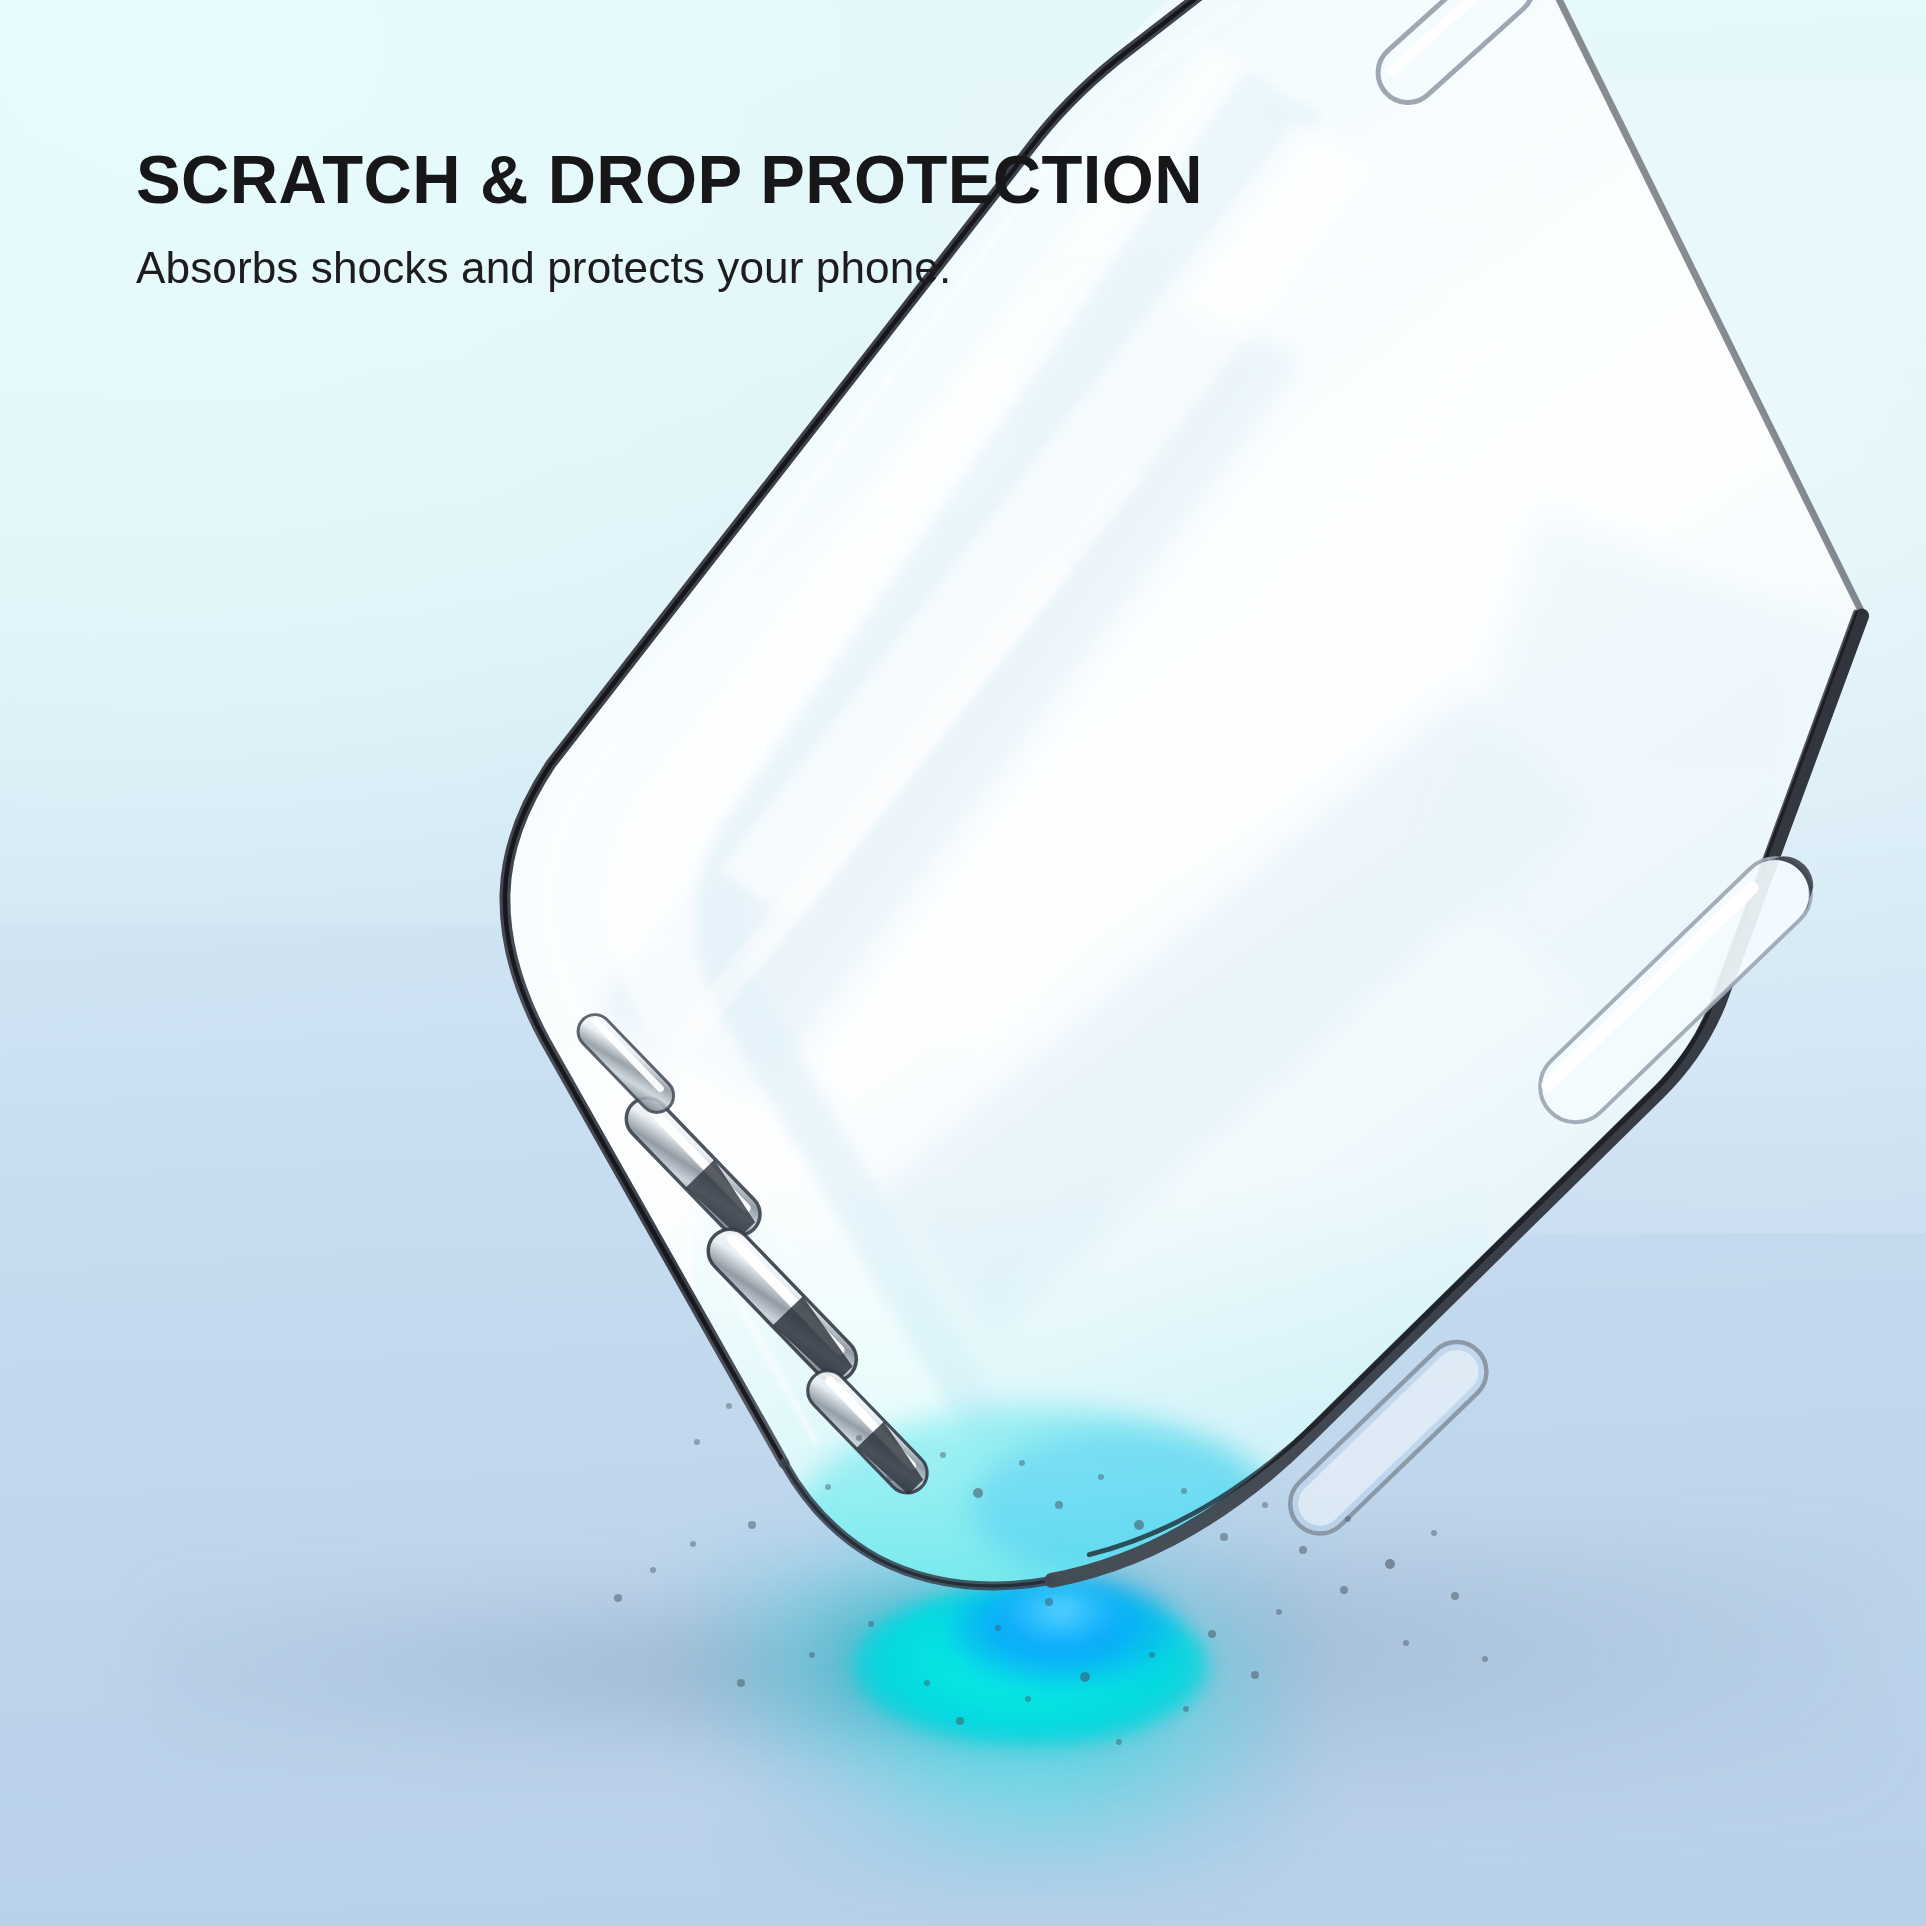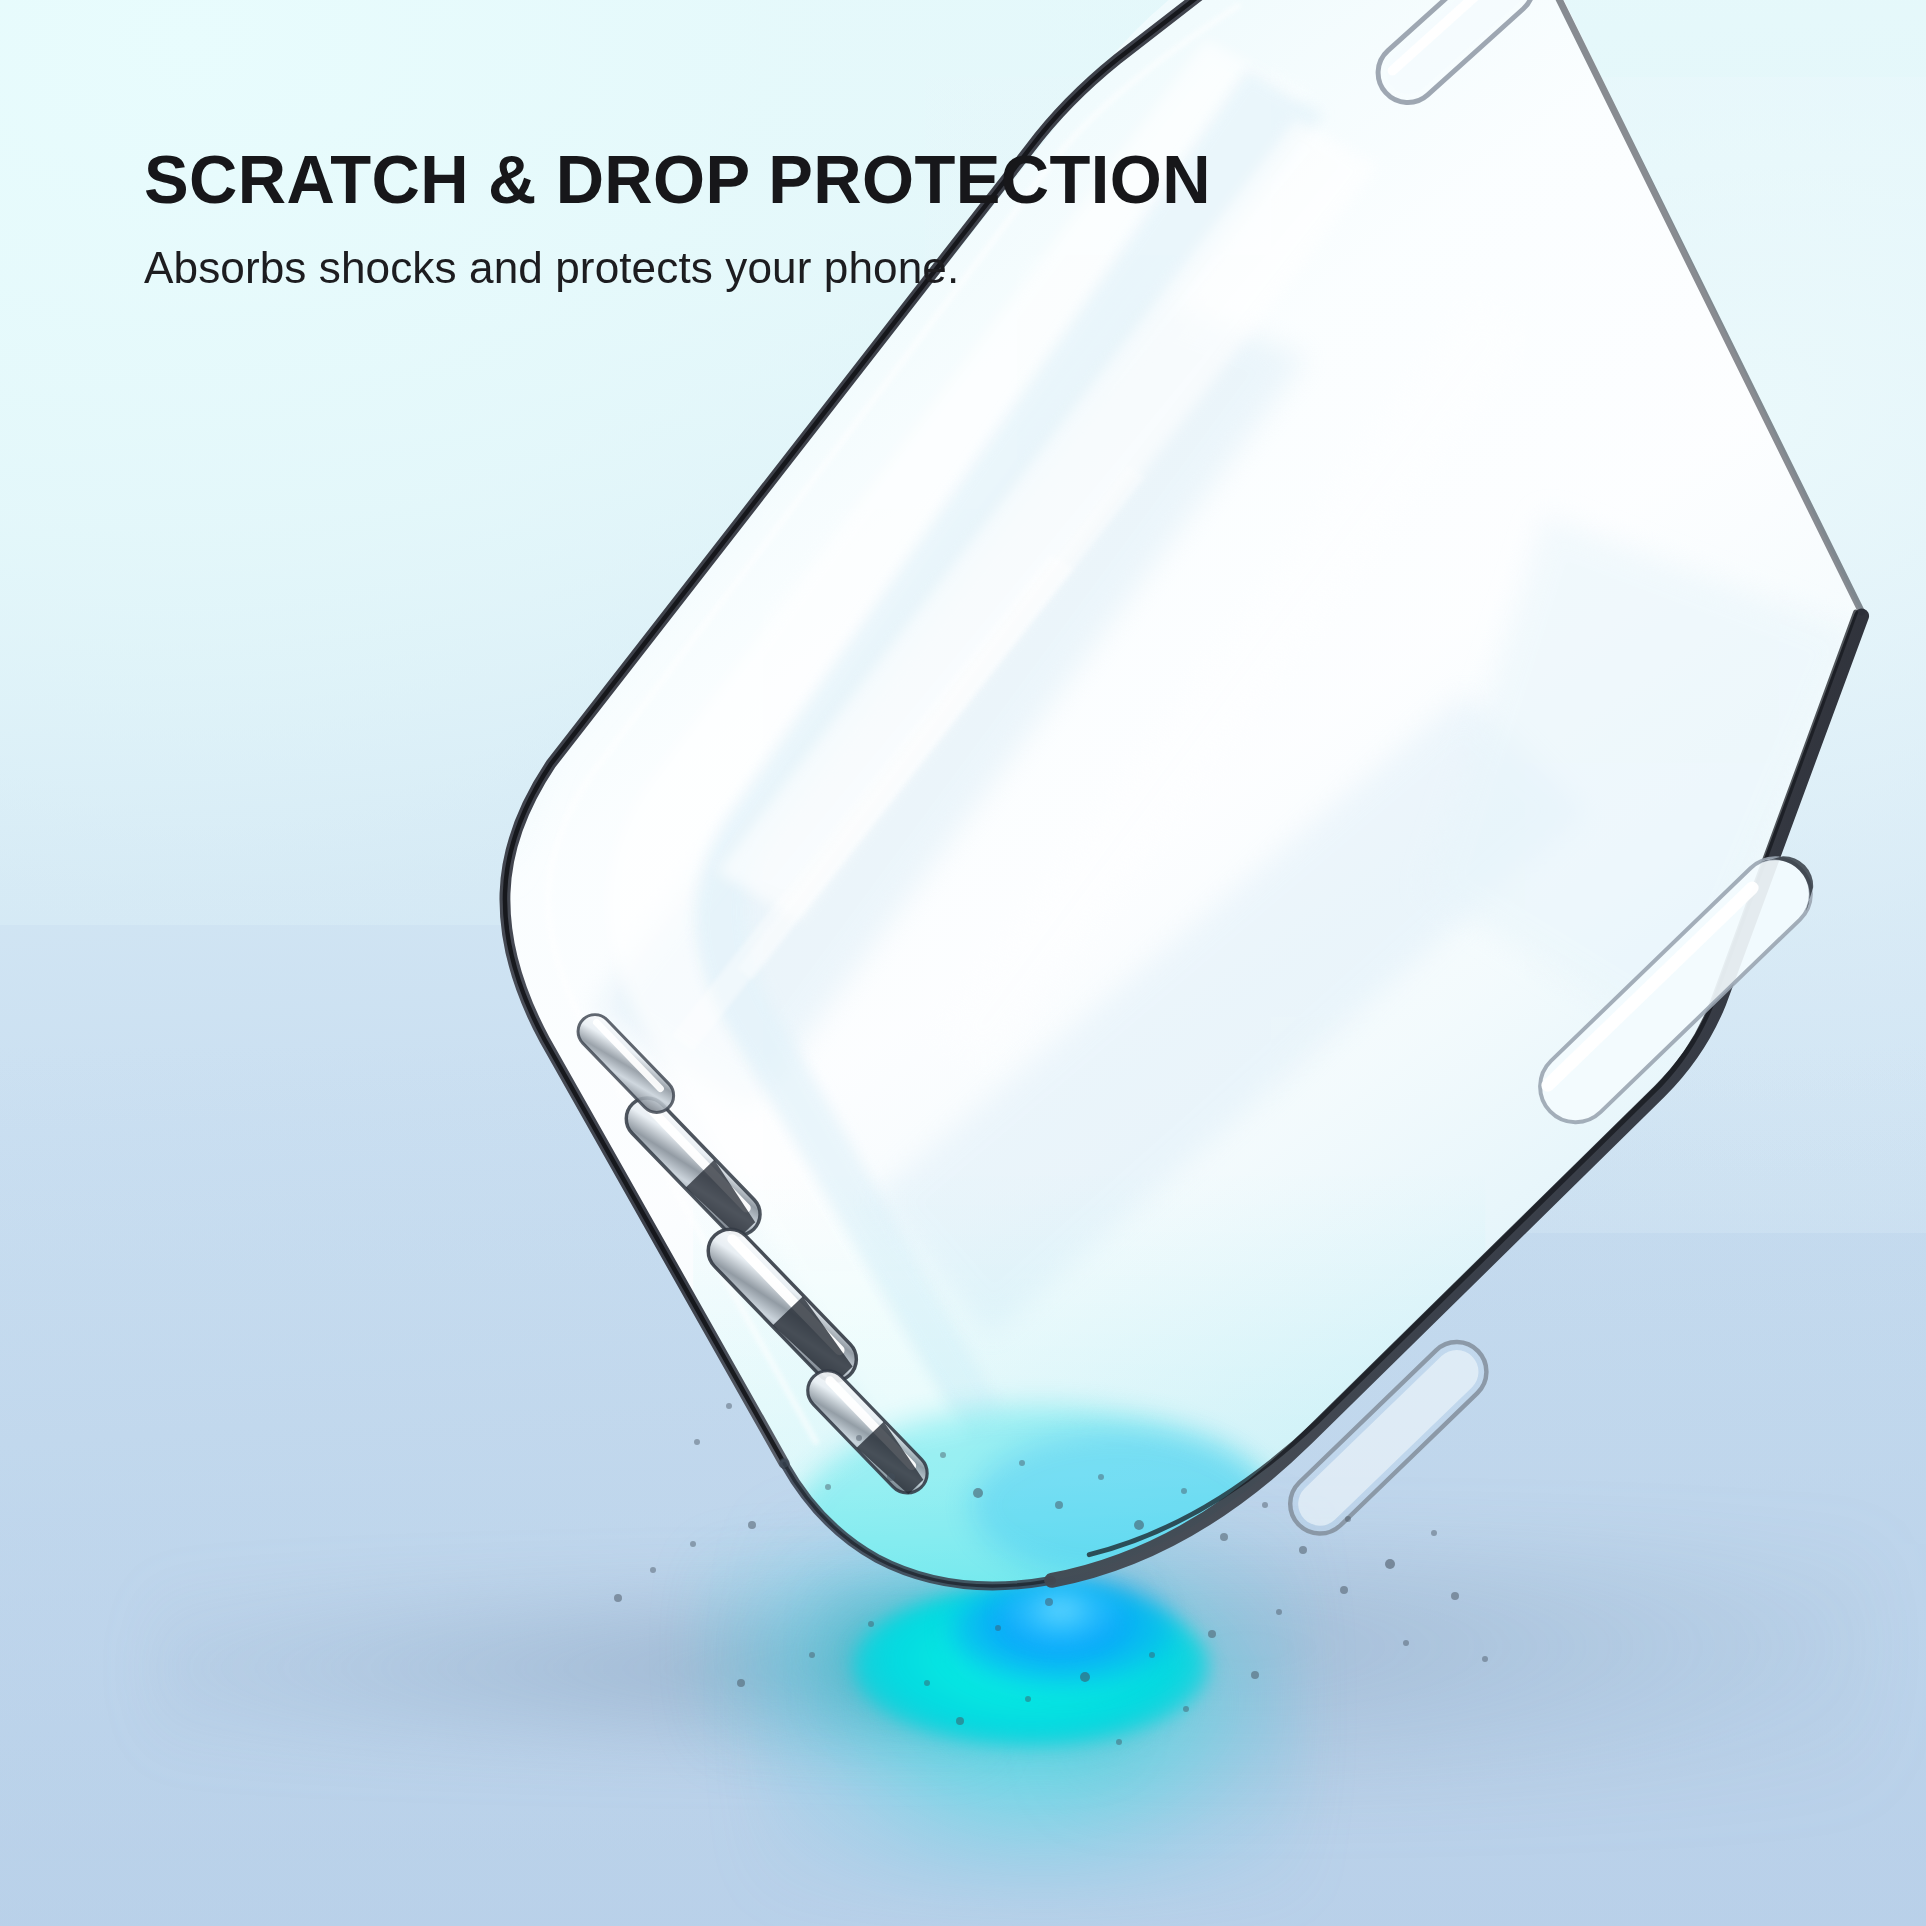--- a/index.html
+++ b/index.html
@@ -199,21 +199,21 @@
   .dust i {
     position: absolute;
     display: block;
     border-radius: 50%;
     background: rgba(66,78,92,0.62);
   }
 
   
   .text-block {
     position: absolute;
-    left: 144px;
+    left: 136px;
     top: 145px;
     width: 1089px;
   }
   .headline {
     margin: 0;
     font-size: 69px;
     line-height: 1.0;
     font-weight: 700;
     letter-spacing: 0.4px;
     color: #17171a;

